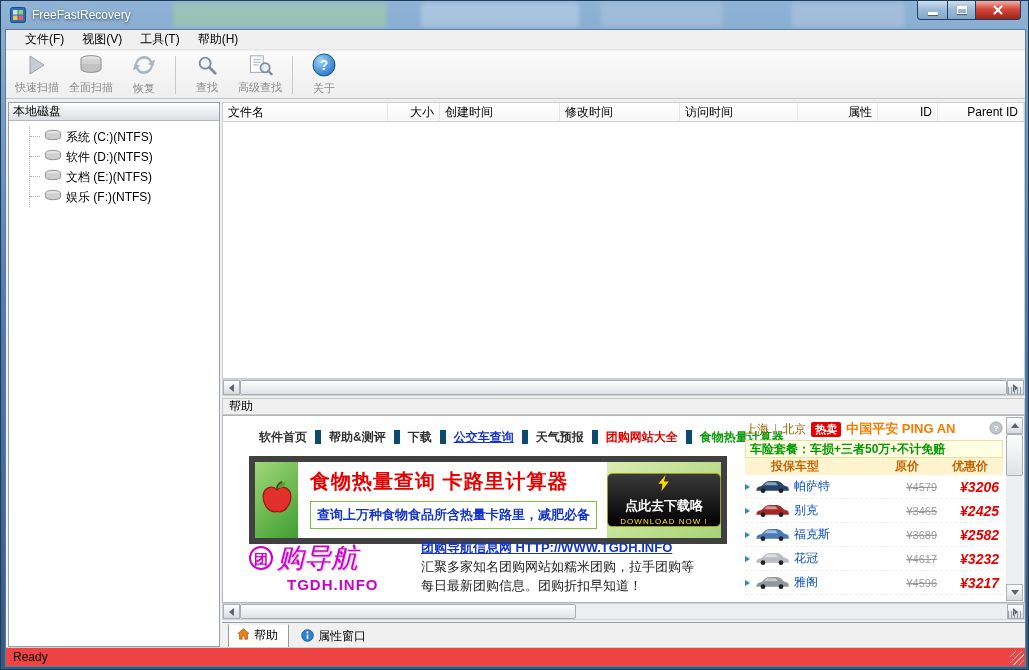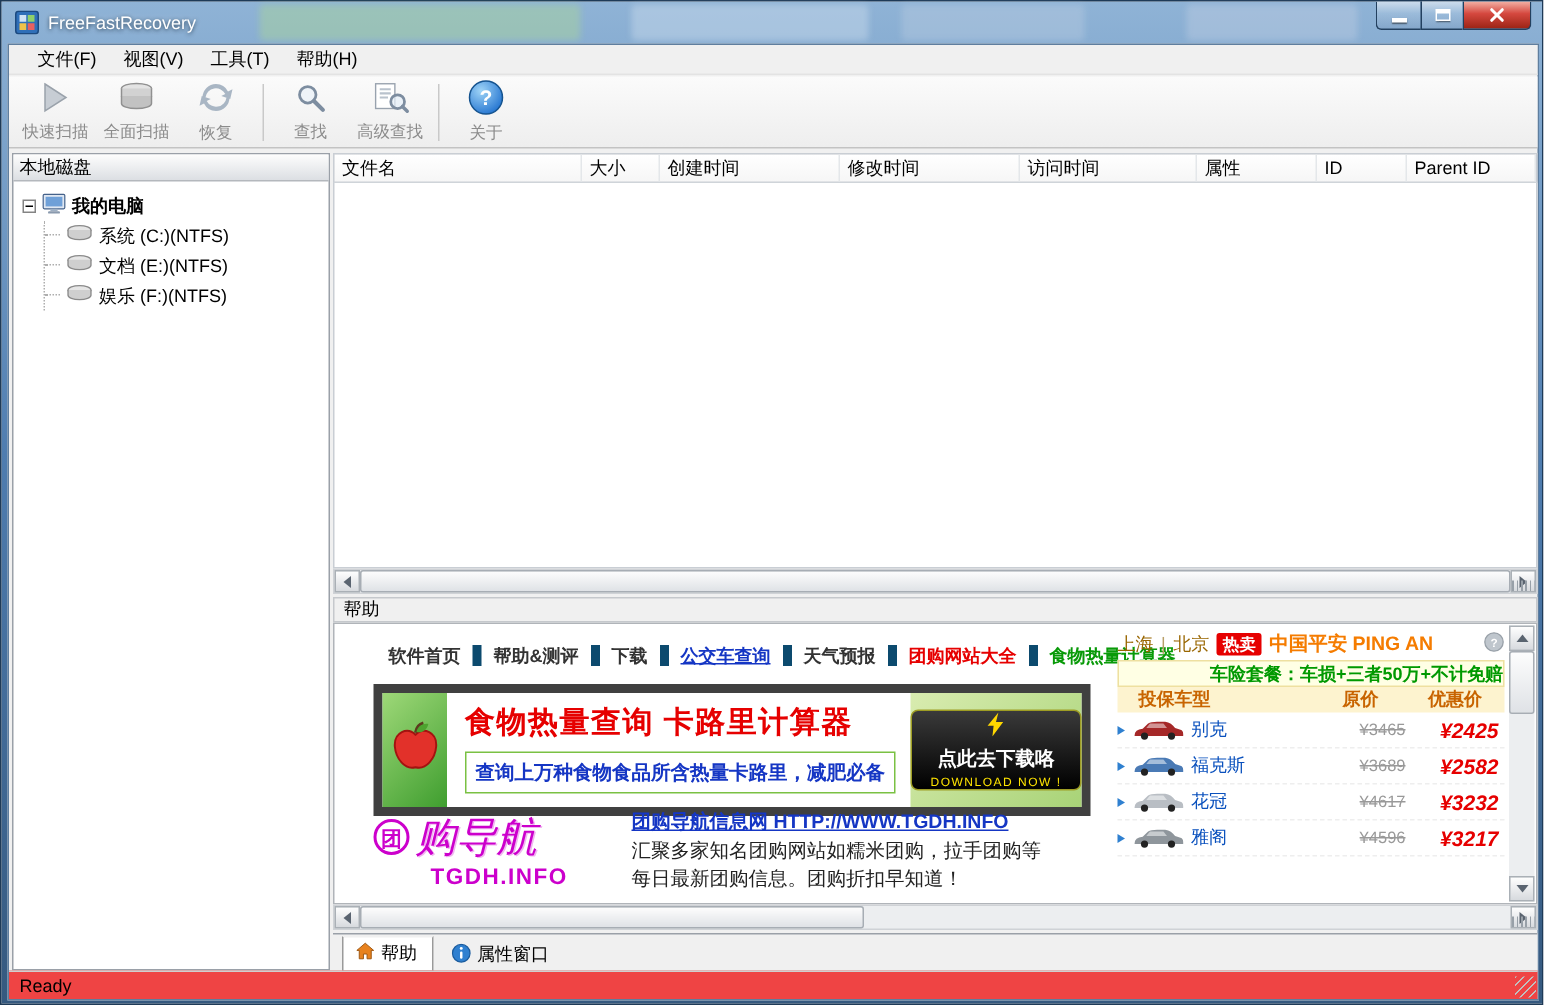--- a/index.html
+++ b/index.html
@@ -61,21 +61,21 @@
   .tree-children { margin-left:14px; border-left:1px dotted #aeaeae; }
   .tree-children .tree-row { padding-left:0; }
   .tree-children .tree-row::before { content:""; width:10px; height:1px; border-top:1px dotted #aeaeae; flex:0 0 auto; }
   .tree-label { font-size:12px; }
 
   
   .right-panel { position:absolute; left:216px; top:72px; width:803px; height:545px; }
   .list-header { position:absolute; left:0; top:0; width:100%; height:20px; display:flex;
     background:linear-gradient(#ffffff,#f6f6f6); border:1px solid #c9ced4; border-bottom:1px solid #cfd4d9; }
   .col { line-height:18px; padding:0 5px; border-right:1px solid #e4e7ea; font-size:12px; white-space:nowrap; overflow:hidden; }
-  .col.r { text-align:left; }
+  .col.r { text-align:right; }
   .c0{width:165px}.c1{width:52px}.c2{width:120px}.c3{width:120px}.c4{width:118px}.c5{width:80px}.c6{width:60px}.c7{flex:1}
   .list-body { position:absolute; left:0; top:20px; width:100%; height:257px; background:#fff; border:1px solid #c9ced4; border-top:none; }
 
   
   .hscroll { position:absolute; left:0; width:100%; height:17px; background:#eceef0; border:1px solid #cfd2d6; display:flex; }
   .hs1 { top:277px; }
   .hs2 { top:501px; }
   .sb-arrow { width:17px; height:100%; background:linear-gradient(#fefefe,#d7dade); border:1px solid #aab0b6;
     display:flex; align-items:center; justify-content:center; flex:0 0 auto; }
   .tri { width:0; height:0; }
@@ -109,23 +109,23 @@
 
   
   .insurance { position:absolute; right:21px; top:4px; width:258px; height:178px; font-size:12px; }
   .ins-top { display:flex; align-items:center; gap:5px; height:18px; }
   .region { color:#996600; cursor:pointer; }
   .region-sep { color:#b9a06a; }
   .hot-badge { background:#e60000; color:#fff; font-size:11px; font-weight:bold; padding:0 4px; border-radius:2px; }
   .brand { color:var(--brand_orange,#f57c00); font-weight:bold; font-size:13px; white-space:nowrap; }
   .ins-top .spacer { flex:1; }
   .ins-header { margin-top:2px; background:#ffffe4; border:1px solid #eee0a0; color:var(--insurance_green,#009900);
-    font-weight:bold; height:18px; line-height:16px; padding-left:4px; white-space:nowrap;text-align:right; }
+    font-weight:bold; height:18px; line-height:16px; padding-left:4px; white-space:nowrap; }
   .ins-cols { display:flex; background:#fdf3cf; color:var(--table_header_orange,#c86400); font-weight:bold; height:17px; line-height:16px; }
-  .ins-cols .ic0 { flex:1; padding-left:14px; }
+  .ins-cols .ic0 { flex:1; padding-left:14px;margin-left:12px; }
   .ins-cols .ic1 { width:60px; text-align:center; }
   .ins-cols .ic2 { width:66px; text-align:center; }
   .ins-row { display:flex; align-items:center; height:24px; border-bottom:1px dashed #eee; gap:4px; }
   .bullet { width:0; height:0; border-top:3px solid transparent; border-bottom:3px solid transparent; border-left:5px solid #2f80d0; flex:0 0 auto; }
   .car-img { width:36px; height:15px; flex:0 0 auto; }
   .car-c0{color:#24456e}.car-c1{color:#a52828}.car-c2{color:#4a7ab5}.car-c3{color:#b9bec4}.car-c4{color:#8f969c}
   .car-name { color:#0950bd; text-decoration:none; cursor:pointer; flex:1; }
   .orig { color:#999; font-size:11px; text-decoration:line-through; width:52px; text-align:right; }
   .price { color:var(--price_red,#e60000); font-weight:bold; font-style:italic; font-size:14px; width:62px; text-align:right; padding-right:4px; }
 
@@ -267,39 +267,34 @@
               <circle cx="12" cy="12" r="11" fill="url(#gq)" stroke="#15538f"></circle>
               <text x="12" y="17" text-anchor="middle" font-size="14" font-weight="bold" fill="#fff">?</text>
             </svg></span>
         <span class="tlabel">关于</span>
       </div>
     </div>
 
     <div class="left-panel">
       <div class="panel-header">本地磁盘</div>
       <div class="tree">
-        <div class="tree-row root">
-          <span class="expander">
-              <i></i>
-            </span>
-          <span><svg width="16" height="16" viewBox="0 0 20 18">
-                <rect x="1" y="1" width="18" height="12" rx="1" fill="#dfe7f2" stroke="#44618a"></rect>
-                <rect x="3" y="3" width="14" height="8" fill="#6fa0d8"></rect>
-                <rect x="7" y="13" width="6" height="2" fill="#9fb0c4"></rect>
-                <rect x="5" y="15" width="10" height="2" rx="1" fill="#8a9aae"></rect>
-              </svg></span>
-          <span class="tree-label" style="font-weight:bold;">我的电脑</span>
-        </div>
         <div class="tree-children">
           <div class="tree-row child">
             <span><svg width="18" height="13" viewBox="0 0 20 13">
                   <ellipse cx="10" cy="4" rx="8.5" ry="3.2" fill="#e6e6e6" stroke="#8a8a8a"></ellipse>
                   <path d="M1.5 4 L1.5 8 A8.5 3.2 0 0 0 18.5 8 L18.5 4" fill="#cfcfcf" stroke="#8a8a8a"></path>
                 </svg></span>
             <span class="tree-label">系统 (C:)(NTFS)</span>
+          </div>
+          <div class="tree-row child">
+            <span><svg width="18" height="13" viewBox="0 0 20 13">
+                  <ellipse cx="10" cy="4" rx="8.5" ry="3.2" fill="#e6e6e6" stroke="#8a8a8a"></ellipse>
+                  <path d="M1.5 4 L1.5 8 A8.5 3.2 0 0 0 18.5 8 L18.5 4" fill="#cfcfcf" stroke="#8a8a8a"></path>
+                </svg></span>
+            <span class="tree-label">软件 (D:)(NTFS)</span>
           </div>
           <div class="tree-row child">
             <span><svg width="18" height="13" viewBox="0 0 20 13">
                   <ellipse cx="10" cy="4" rx="8.5" ry="3.2" fill="#e6e6e6" stroke="#8a8a8a"></ellipse>
                   <path d="M1.5 4 L1.5 8 A8.5 3.2 0 0 0 18.5 8 L18.5 4" fill="#cfcfcf" stroke="#8a8a8a"></path>
                 </svg></span>
             <span class="tree-label">文档 (E:)(NTFS)</span>
           </div>
           <div class="tree-row child">
             <span><svg width="18" height="13" viewBox="0 0 20 13">
@@ -360,20 +355,32 @@
                 </svg></span>
           </div>
           <div class="ins-header">车险套餐：车损+三者50万+不计免赔</div>
           <div class="ins-cols">
             <span class="ic0">投保车型</span>
             <span class="ic1">原价</span>
             <span class="ic2">优惠价</span>
           </div>
           <div class="ins-row">
             <i class="bullet"></i>
+            <span class="car-img car-c0"><svg width="36" height="15" viewBox="0 0 60 24">
+                  <path fill="currentColor" d="M4 18 Q4 12 13 11 L19 5 Q22 3 29 3 L38 3 Q45 4 49 10 L55 12 Q58 13 58 17 L58 19 L4 19 Z"></path>
+                  <path fill="rgba(255,255,255,0.5)" d="M21 5 L36 5 L40 10 L17 10 Z"></path>
+                  <circle cx="15" cy="19" r="4" fill="#222"></circle>
+                  <circle cx="45" cy="19" r="4" fill="#222"></circle>
+                </svg></span>
+            <a class="car-name">帕萨特</a>
+            <span class="orig">¥4579</span>
+            <span class="price">¥3206</span>
+          </div>
+          <div class="ins-row">
+            <i class="bullet"></i>
             <span class="car-img car-c1"><svg width="36" height="15" viewBox="0 0 60 24">
                   <path fill="currentColor" d="M4 18 Q4 12 13 11 L19 5 Q22 3 29 3 L38 3 Q45 4 49 10 L55 12 Q58 13 58 17 L58 19 L4 19 Z"></path>
                   <path fill="rgba(255,255,255,0.5)" d="M21 5 L36 5 L40 10 L17 10 Z"></path>
                   <circle cx="15" cy="19" r="4" fill="#222"></circle>
                   <circle cx="45" cy="19" r="4" fill="#222"></circle>
                 </svg></span>
             <a class="car-name">别克</a>
             <span class="orig">¥3465</span>
             <span class="price">¥2425</span>
           </div>

